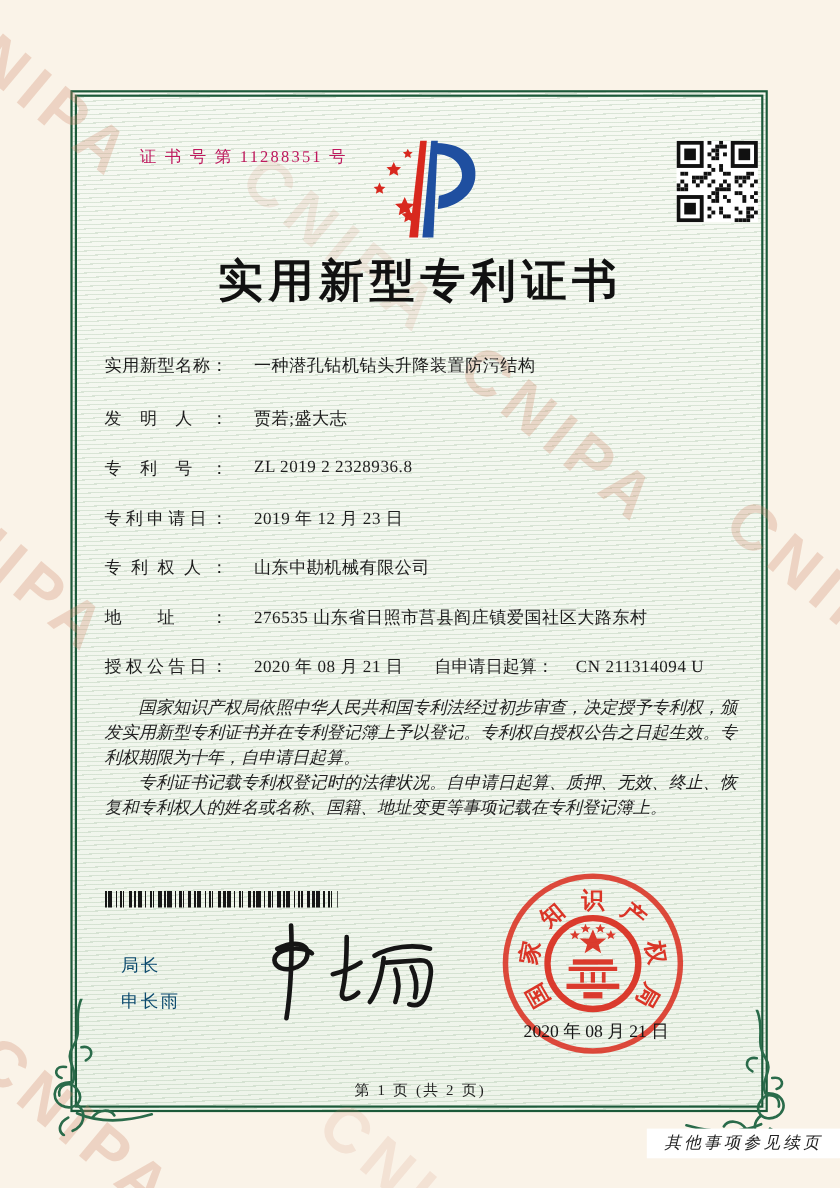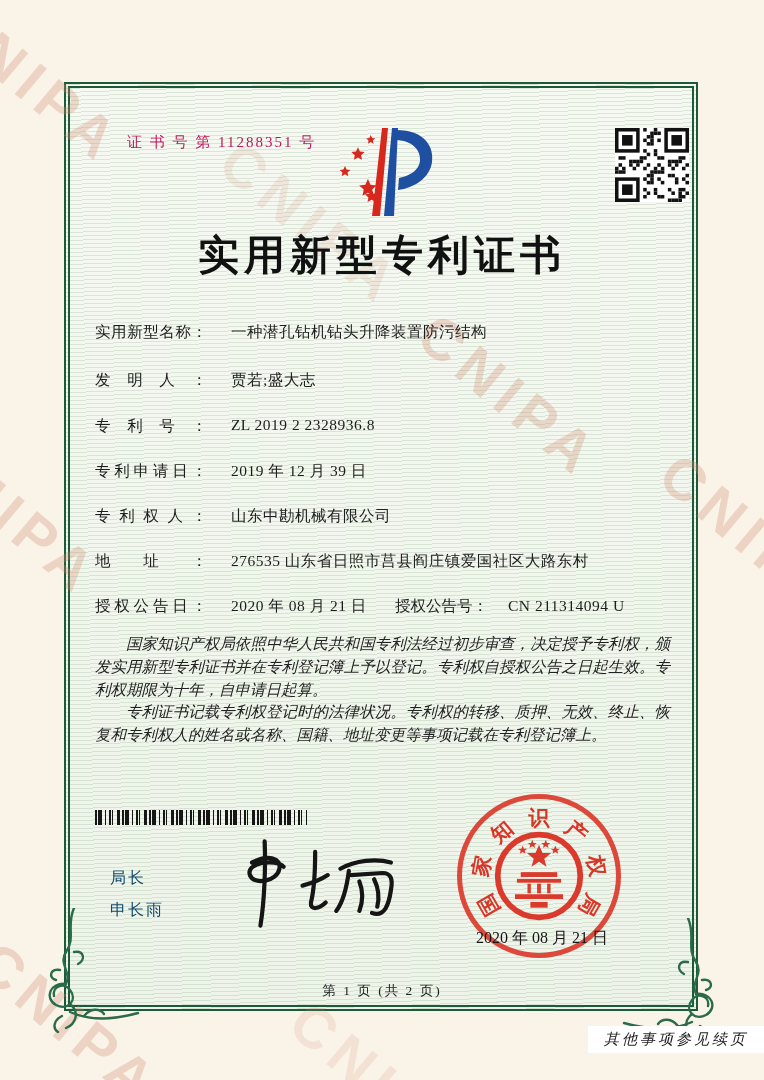--- a/index.html
+++ b/index.html
@@ -211,40 +211,40 @@
   <div class="z field-row" style="top:370px">
     <span class="flabel">发明人：</span>
     <span class="fvalue">贾若;盛大志</span>
   </div>
   <div class="z field-row" style="top:416px">
     <span class="flabel">专利号：</span>
     <span class="fvalue">ZL 2019 2 2328936.8</span>
   </div>
   <div class="z field-row" style="top:461px">
     <span class="flabel">专利申请日：</span>
-    <span class="fvalue">2019 年 12 月 39 日</span>
+    <span class="fvalue">2019 年 12 月 23 日</span>
   </div>
   <div class="z field-row" style="top:506px">
     <span class="flabel">专利权人：</span>
     <span class="fvalue">山东中勘机械有限公司</span>
   </div>
   <div class="z field-row" style="top:551px">
     <span class="flabel">地址：</span>
     <span class="fvalue">276535  山东省日照市莒县阎庄镇爱国社区大路东村</span>
   </div>
   <div class="z field-row" style="top:596px">
     <span class="flabel">授权公告日：</span>
     <span class="fvalue">2020 年 08 月 21 日</span>
     <span class="grant2">
-      <span>授权公告号：</span><span class="fvalue">CN 211314094 U</span>
+      <span>自申请日起算：</span><span class="fvalue">CN 211314094 U</span>
     </span>
   </div>
 
   <div class="z body-par" style="top:632px">国家知识产权局依照中华人民共和国专利法经过初步审查，决定授予专利权，颁发实用新型专利证书并在专利登记簿上予以登记。专利权自授权公告之日起生效。专利权期限为十年，自申请日起算。</div>
-  <div class="z body-par" style="top:700px">专利证书记载专利权登记时的法律状况。专利权的转移、质押、无效、终止、恢复和专利权人的姓名或名称、国籍、地址变更等事项记载在专利登记簿上。</div>
+  <div class="z body-par" style="top:700px">专利证书记载专利权登记时的法律状况。自申请日起算、质押、无效、终止、恢复和专利权人的姓名或名称、国籍、地址变更等事项记载在专利登记簿上。</div>
 
   <div class="z barcode"></div>
 
   <div class="z signer" style="top:868px">局长</div>
   <div class="z signer" style="top:900px">申长雨</div>
 
   <div class="z signature">
     <svg width="180" height="100" viewBox="0 0 170 95" fill="none" stroke="#151515" stroke-width="4" stroke-linecap="round">
       <path d="M28 28 C44 20 56 24 54 34 C52 46 30 50 26 40 C22 28 50 24 58 32"></path>
       <path d="M40 8 C41 30 40 64 36 88"></path>

